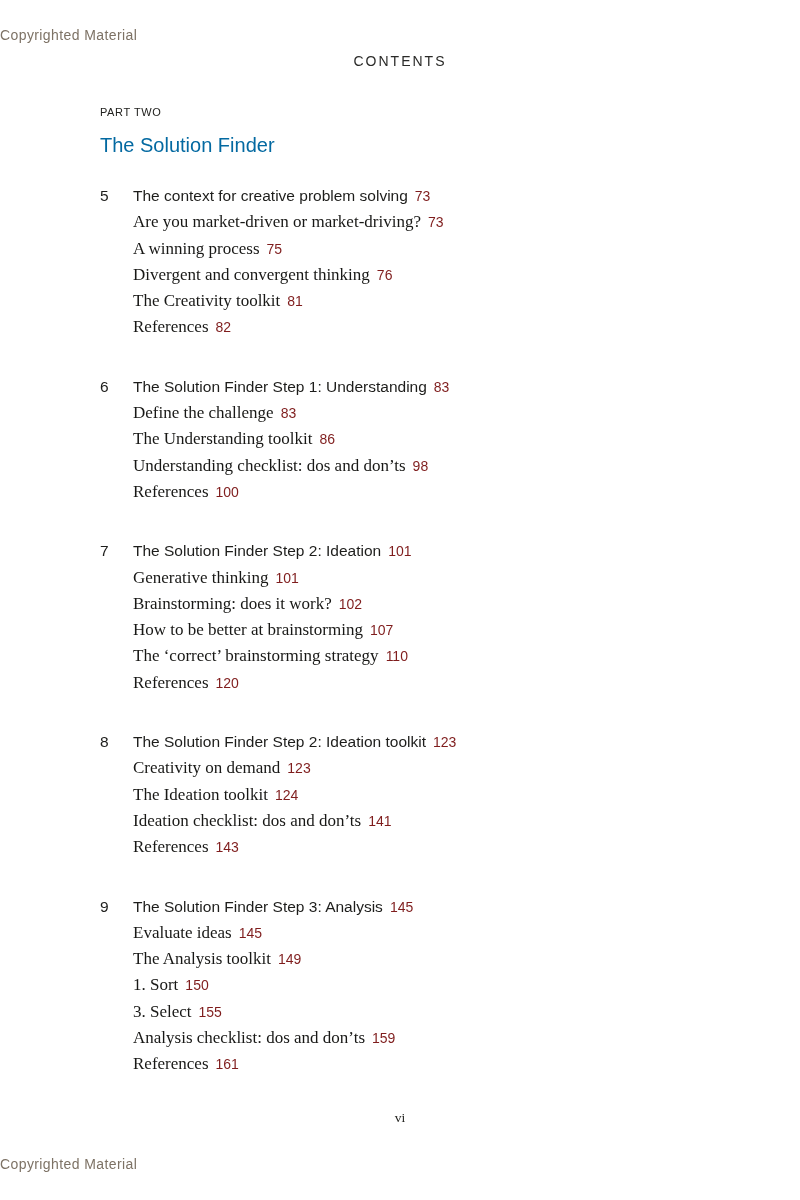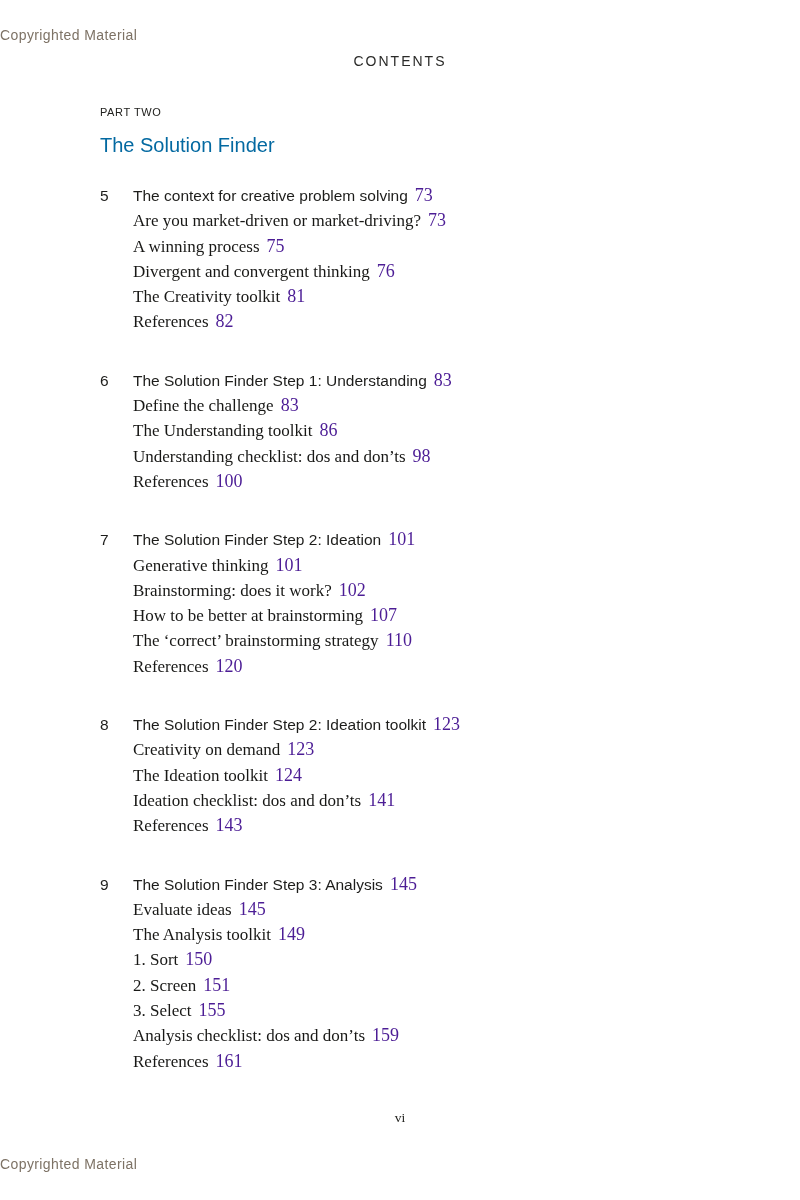--- a/index.html
+++ b/index.html
@@ -79,24 +79,24 @@
     width: 33px;
     flex: 0 0 33px;
   }
   .row.sub {
     font-family: "Liberation Serif", serif;
     font-size: 17px;
     color: #181816;
     padding-left: 33px;
   }
   .pg {
-    font-family: Liberation Serif, serif;
-    font-size: 18px;
+    font-family: Liberation Sans, sans-serif;
+    font-size: 14px;
     margin-left: 7px;
-    color: #4c1d95;
+    color: #7f1d1d;
   }
 
   .folio {
     position: absolute;
     top: 1110px;
     left: 0;
     width: 100%;
     text-align: center;
     font-family: "Liberation Serif", serif;
     font-size: 13.5px;
@@ -230,24 +230,20 @@
         </div>
         <div class="row sub">
           <span class="label">The Analysis toolkit</span>
           <span class="pg">149</span>
         </div>
         <div class="row sub">
           <span class="label">1. Sort</span>
           <span class="pg">150</span>
         </div>
         <div class="row sub">
-          <span class="label">2. Screen</span>
-          <span class="pg">151</span>
-        </div>
-        <div class="row sub">
           <span class="label">3. Select</span>
           <span class="pg">155</span>
         </div>
         <div class="row sub">
           <span class="label">Analysis checklist: dos and don’ts</span>
           <span class="pg">159</span>
         </div>
         <div class="row sub">
           <span class="label">References</span>
           <span class="pg">161</span>

